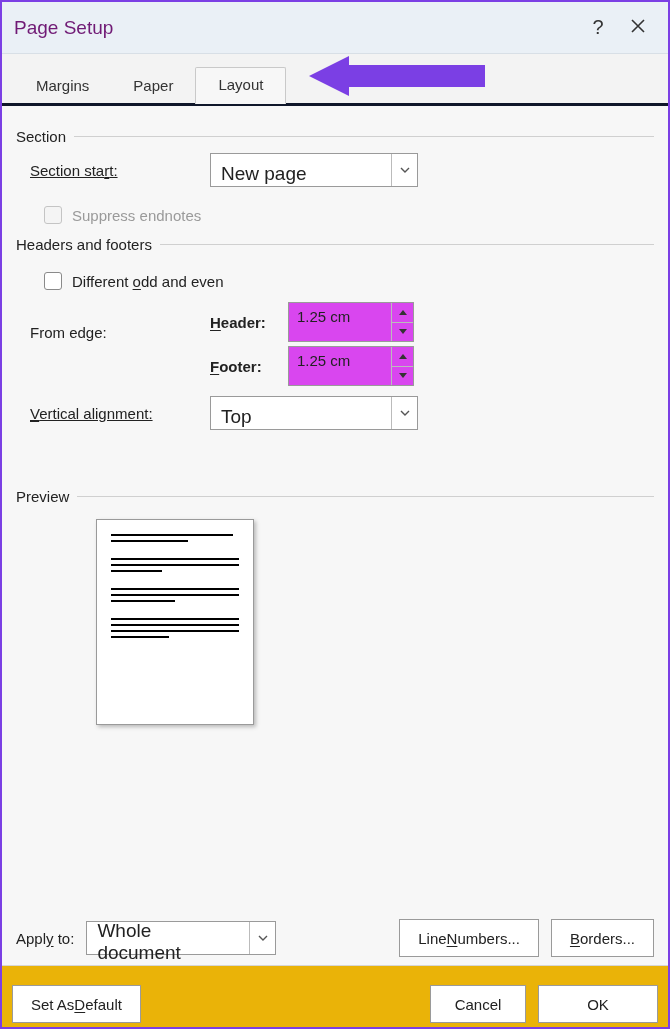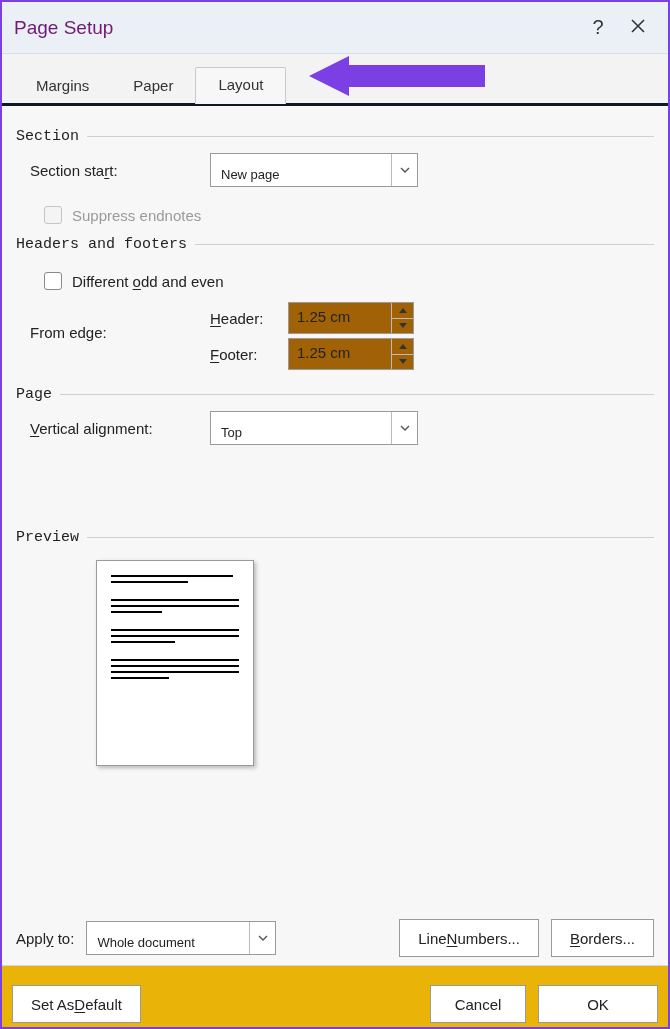--- a/index.html
+++ b/index.html
@@ -74,49 +74,49 @@
   .group-header {
     display: flex;
     align-items: center;
     margin: 12px 0 8px 0;
   }
   .group-header .gh-label {
     font-size: 15px;
     color: #222;
     padding-right: 8px;
     white-space: nowrap;
-    font-family: Liberation Mono, monospace;
   }
   .group-header .gh-line {
     flex: 1;
     height: 1px;
     background: #d0d0d0;
   }
   .row {
     display: flex;
     align-items: center;
     margin: 6px 0 6px 14px;
   }
   .row .lbl {
     width: 180px;
     font-size: 15px;
     color: #222;
+    text-decoration: underline;
   }
   .combo {
     border: 1px solid #9a9a9a;
     background: #fff;
     display: flex;
     align-items: center;
     height: 34px;
     position: relative;
   }
   .combo .combo-text {
     flex: 1;
     padding: 0 10px;
-    font-size: 13px;
+    font-size: 19px;
     margin-top: 8px;
   }
   .combo .combo-btn {
     width: 26px;
     height: 100%;
     border-left: 1px solid #bbb;
     display: flex; align-items: center; justify-content: center;
     color: #555;
   }
   .chev-down svg { width: 10px; height: 6px; }
@@ -129,24 +129,24 @@
     border: 1px solid #8a8a8a;
     border-radius: 3px;
     margin-right: 10px;
     background: #fff;
   }
   .cb.disabled { border-color: #c4c4c4; background: #f4f4f4; }
   .cb-label { font-size: 15px; }
   .cb-label.disabled { color: #9a9a9a; }
   .spin {
     border: 1px solid #9a9a9a;
-    background: #a16207;
+    background: #d946ef;
     display: flex;
     align-items: stretch;
-    height: 32px;
+    height: 40px;
     width: 126px;
   }
   .spin .spin-text { flex:1; padding: 5px 8px; font-size: 15px; }
   .spin .spin-btns {
     width: 22px;
     border-left: 1px solid #bbb;
     display: flex; flex-direction: column;
   }
   .spin .sb { flex:1; display:flex; align-items:center; justify-content:center; }
   .spin .sb + .sb { border-top: 1px solid #bbb; }
@@ -157,21 +157,21 @@
     margin: 8px 0 4px 14px;
   }
   .from-edge .fe-left {
     width: 180px;
     padding-top: 26px;
     font-size: 15px;
   }
   .fe-right .fe-line {
     display: flex; align-items: center; margin: 4px 0;
   }
-  .fe-right .fe-lbl { width: 78px; text-align: left; padding-right: 8px; font-size: 15px; }
+  .fe-right .fe-lbl { width: 78px; text-align: left; padding-right: 8px; font-size: 15px; font-weight: bold; }
   .preview-box {
     margin: 14px 0 0 80px;
     width: 158px;
     height: 206px;
   }
   .preview-page {
     width: 100%; height: 100%;
     background: #fff;
     border: 1px solid #9a9a9a;
     box-shadow: 2px 2px 4px rgba(0,0,0,0.25);
@@ -302,37 +302,33 @@
                 <svg viewBox="0 0 8 5">
                   <path d="M0 0 L8 0 L4 5 Z" fill="#333"></path>
                 </svg>
               </div>
           </div>
         </div>
       </div>
     </div>
   </div>
 
-  <div class="group-header">
-    <div class="gh-label">Page</div>
-    <div class="gh-line"></div>
-  </div>
   <div class="row">
     <div class="lbl"><span class="u">V</span>ertical alignment:</div>
     <div class="combo" style="width:208px">
       <div class="combo-text">Top</div>
       <div class="combo-btn chev-down">
         <svg viewBox="0 0 10 6">
             <path d="M1 1 L5 5 L9 1" fill="none" stroke="#555" stroke-width="1.4"></path>
           </svg>
       </div>
     </div>
   </div>
 
-  <div class="group-header" style="margin-top:84px">
+  <div class="group-header" style="margin-top:58px">
     <div class="gh-label">Preview</div>
     <div class="gh-line"></div>
   </div>
   <div class="preview-box">
     <div class="preview-page">
       <div class="pline" style="width:95%"></div>
       <div class="pline" style="width:60%"></div>
       <div class="pgap"></div>
       <div class="pline" style="width:100%"></div>
       <div class="pline" style="width:100%"></div>

